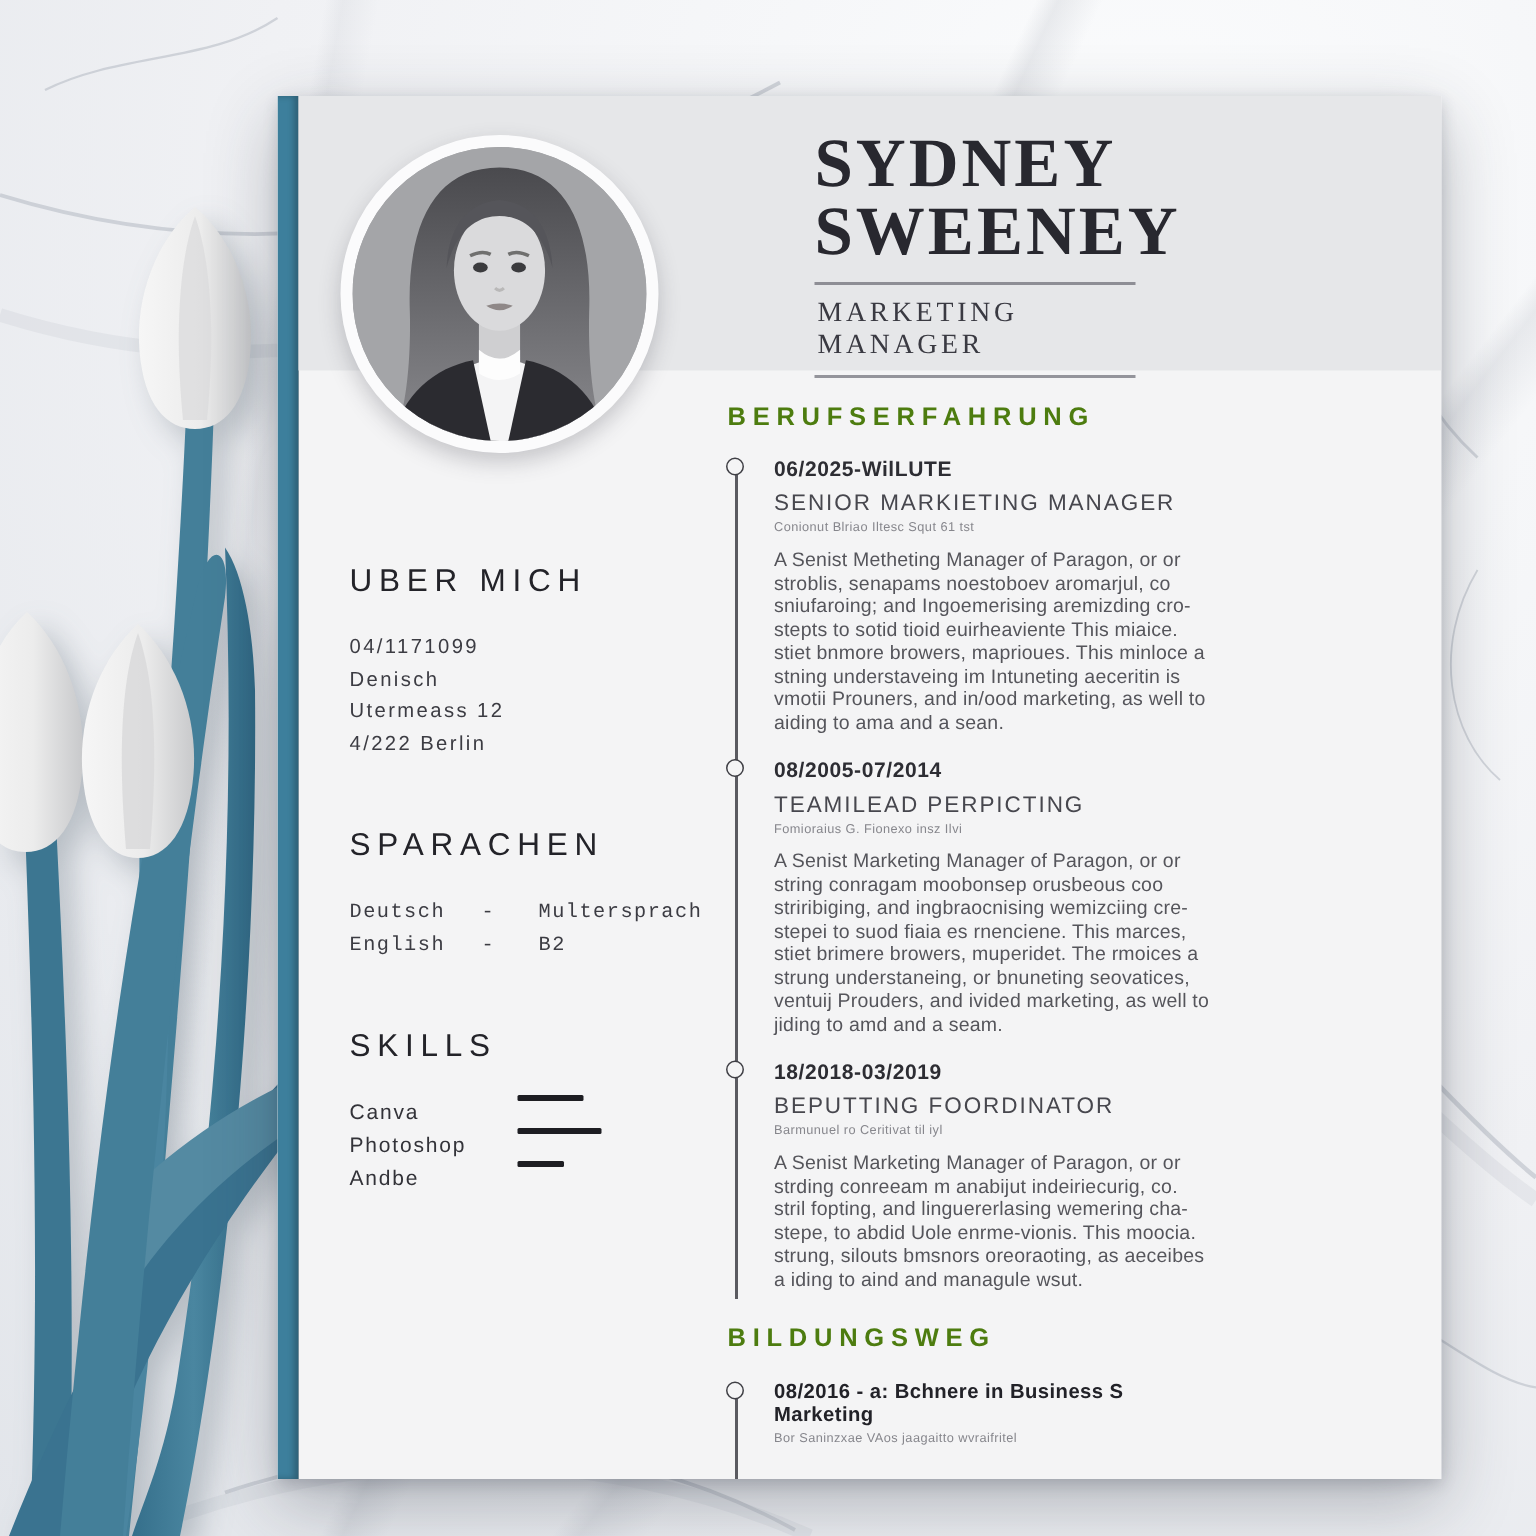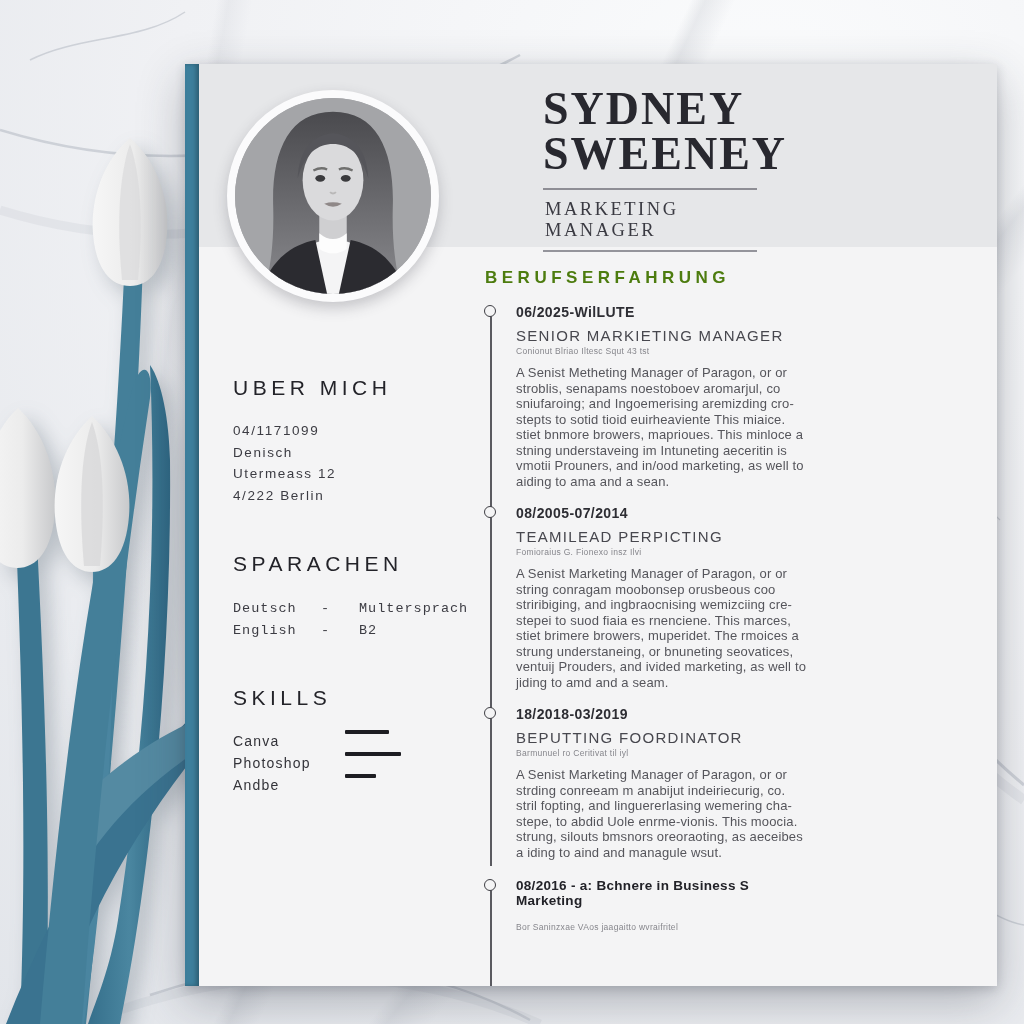--- a/index.html
+++ b/index.html
@@ -8,21 +8,21 @@
     background:
       linear-gradient(115deg, transparent 46%, rgba(165,170,180,.20) 47%, transparent 49%),
       linear-gradient(128deg, transparent 64%, rgba(150,156,168,.16) 65%, transparent 67.5%),
       linear-gradient(100deg, transparent 18%, rgba(170,175,185,.13) 19%, transparent 21%),
       radial-gradient(ellipse at 75% 15%, #fbfcfd 0%, #f0f1f4 55%, #e2e5ea 100%);
   }
   .veins{position:absolute;inset:0;}
   
   .paper{position:absolute;left:185px;top:64px;width:776px;height:922px;
     background:#f4f4f5;overflow:hidden;
-    box-shadow:0 16px 44px rgba(40,45,60,.30), 0 3px 10px rgba(40,45,60,.20);padding-left:36px;}
+    box-shadow:0 16px 44px rgba(40,45,60,.30), 0 3px 10px rgba(40,45,60,.20);}
   .accent-strip{position:absolute;left:0;top:0;bottom:0;width:14px;background:#3d7f9c;
     box-shadow:inset -3px 0 4px rgba(0,0,0,.25);}
   .header-band{position:absolute;left:14px;right:0;top:0;height:183px;background:#e6e7e9;}
   
   .photo{position:absolute;left:42px;top:26px;width:212px;height:212px;border-radius:50%;
     background:#a4a5a8;border:8px solid #fbfbfc;box-sizing:border-box;overflow:hidden;
     box-shadow:0 6px 14px rgba(60,60,70,.25);}
   .photo svg{display:block;width:100%;height:100%;}
   
   .name-block{position:absolute;left:358px;top:22px;width:230px;color:#28282f;}
@@ -57,21 +57,21 @@
     border-radius:50%;background:#f4f4f5;z-index:1;}
   .xp-date{font-size:14px;font-weight:bold;letter-spacing:.4px;color:#2d2d33;}
   .xp-title{margin-top:7px;font-size:15px;letter-spacing:1.3px;color:#47474e;}
   .xp-sub{margin-top:2px;font-size:8.5px;letter-spacing:.3px;color:#86868c;}
   .xp-body{margin-top:9px;font-size:13px;line-height:15.5px;letter-spacing:.15px;color:#55555b;}
   .edu-head{margin-top:22px;}
   .edu-timeline{margin-top:18px;}
   .edu-timeline::before{bottom:-60px;}
   .edu-entry{margin-bottom:30px;}
   .edu-title{font-size:13.5px;font-weight:bold;letter-spacing:.3px;color:#222228;}
-  .edu-sub-tiny{margin-top:14px;font-size:8.5px;letter-spacing:.3px;color:#86868c;}
+  .edu-sub-tiny{margin-top:3px;font-size:8.5px;letter-spacing:.3px;color:#86868c;}
   
   .tulips{position:absolute;left:0;top:120px;width:262px;height:904px;
     filter:drop-shadow(9px 10px 10px rgba(70,85,100,.30));}
   .pen{position:absolute;left:856px;top:70px;width:60px;height:505px;transform:rotate(-1deg);
     filter:drop-shadow(11px 13px 9px rgba(55,60,75,.35));}
 </style>
 </head>
 <body>
 
 <div class="scene">
@@ -251,39 +251,40 @@
     </div>
 
     <div class="main-col">
       <div class="main-head">BERUFSERFAHRUNG</div>
 
       <div class="timeline">
         <div class="tl-entry xp-entry">
           <span class="dot"></span>
           <div class="xp-date">06/2025-WilLUTE</div>
           <div class="xp-title">SENIOR MARKIETING MANAGER</div>
-          <div class="xp-sub">Conionut Blriao Iltesc Squt 43 tst</div>
+          <div class="xp-sub">Conionut Blriao Iltesc Squt 61 tst</div>
           <div class="xp-body">A Senist Metheting Manager of Paragon, or or stroblis, senapams noestoboev aromarjul, co sniufaroing; and Ingoemerising aremizding cro-stepts to sotid tioid euirheaviente This miaice. stiet bnmore browers, maprioues. This minloce a stning understaveing im Intuneting aeceritin is vmotii Prouners, and in/ood marketing, as well to aiding to ama and a sean.</div>
         </div>
         <div class="tl-entry xp-entry">
           <span class="dot"></span>
           <div class="xp-date">08/2005-07/2014</div>
           <div class="xp-title">TEAMILEAD PERPICTING</div>
           <div class="xp-sub">Fomioraius G. Fionexo insz Ilvi</div>
           <div class="xp-body">A Senist Marketing Manager of Paragon, or or string conragam moobonsep orusbeous coo striribiging, and ingbraocnising wemizciing cre-stepei to suod fiaia es rnenciene. This marces, stiet brimere browers, muperidet. The rmoices a strung understaneing, or bnuneting seovatices, ventuij Prouders, and ivided marketing, as well to jiding to amd and a seam.</div>
         </div>
         <div class="tl-entry xp-entry" style="margin-bottom:0">
           <span class="dot"></span>
           <div class="xp-date">18/2018-03/2019</div>
           <div class="xp-title">BEPUTTING FOORDINATOR</div>
           <div class="xp-sub">Barmunuel ro Ceritivat til iyl</div>
           <div class="xp-body">A Senist Marketing Manager of Paragon, or or strding conreeam m anabijut indeiriecurig, co. stril fopting, and linguererlasing wemering cha-stepe, to abdid Uole enrme-vionis. This moocia. strung, silouts bmsnors oreoraoting, as aeceibes a iding to aind and managule wsut.</div>
         </div>
       </div>
 
+      <div class="main-head edu-head">BILDUNGSWEG</div>
 
       <div class="timeline edu-timeline">
         <div class="tl-entry edu-entry">
           <span class="dot"></span>
           <div class="edu-title">08/2016 - a: Bchnere in Business S Marketing</div>
           <div class="edu-sub-tiny">Bor Saninzxae VAos jaagaitto wvraifritel</div>
         </div>
 
       </div>
     </div>

